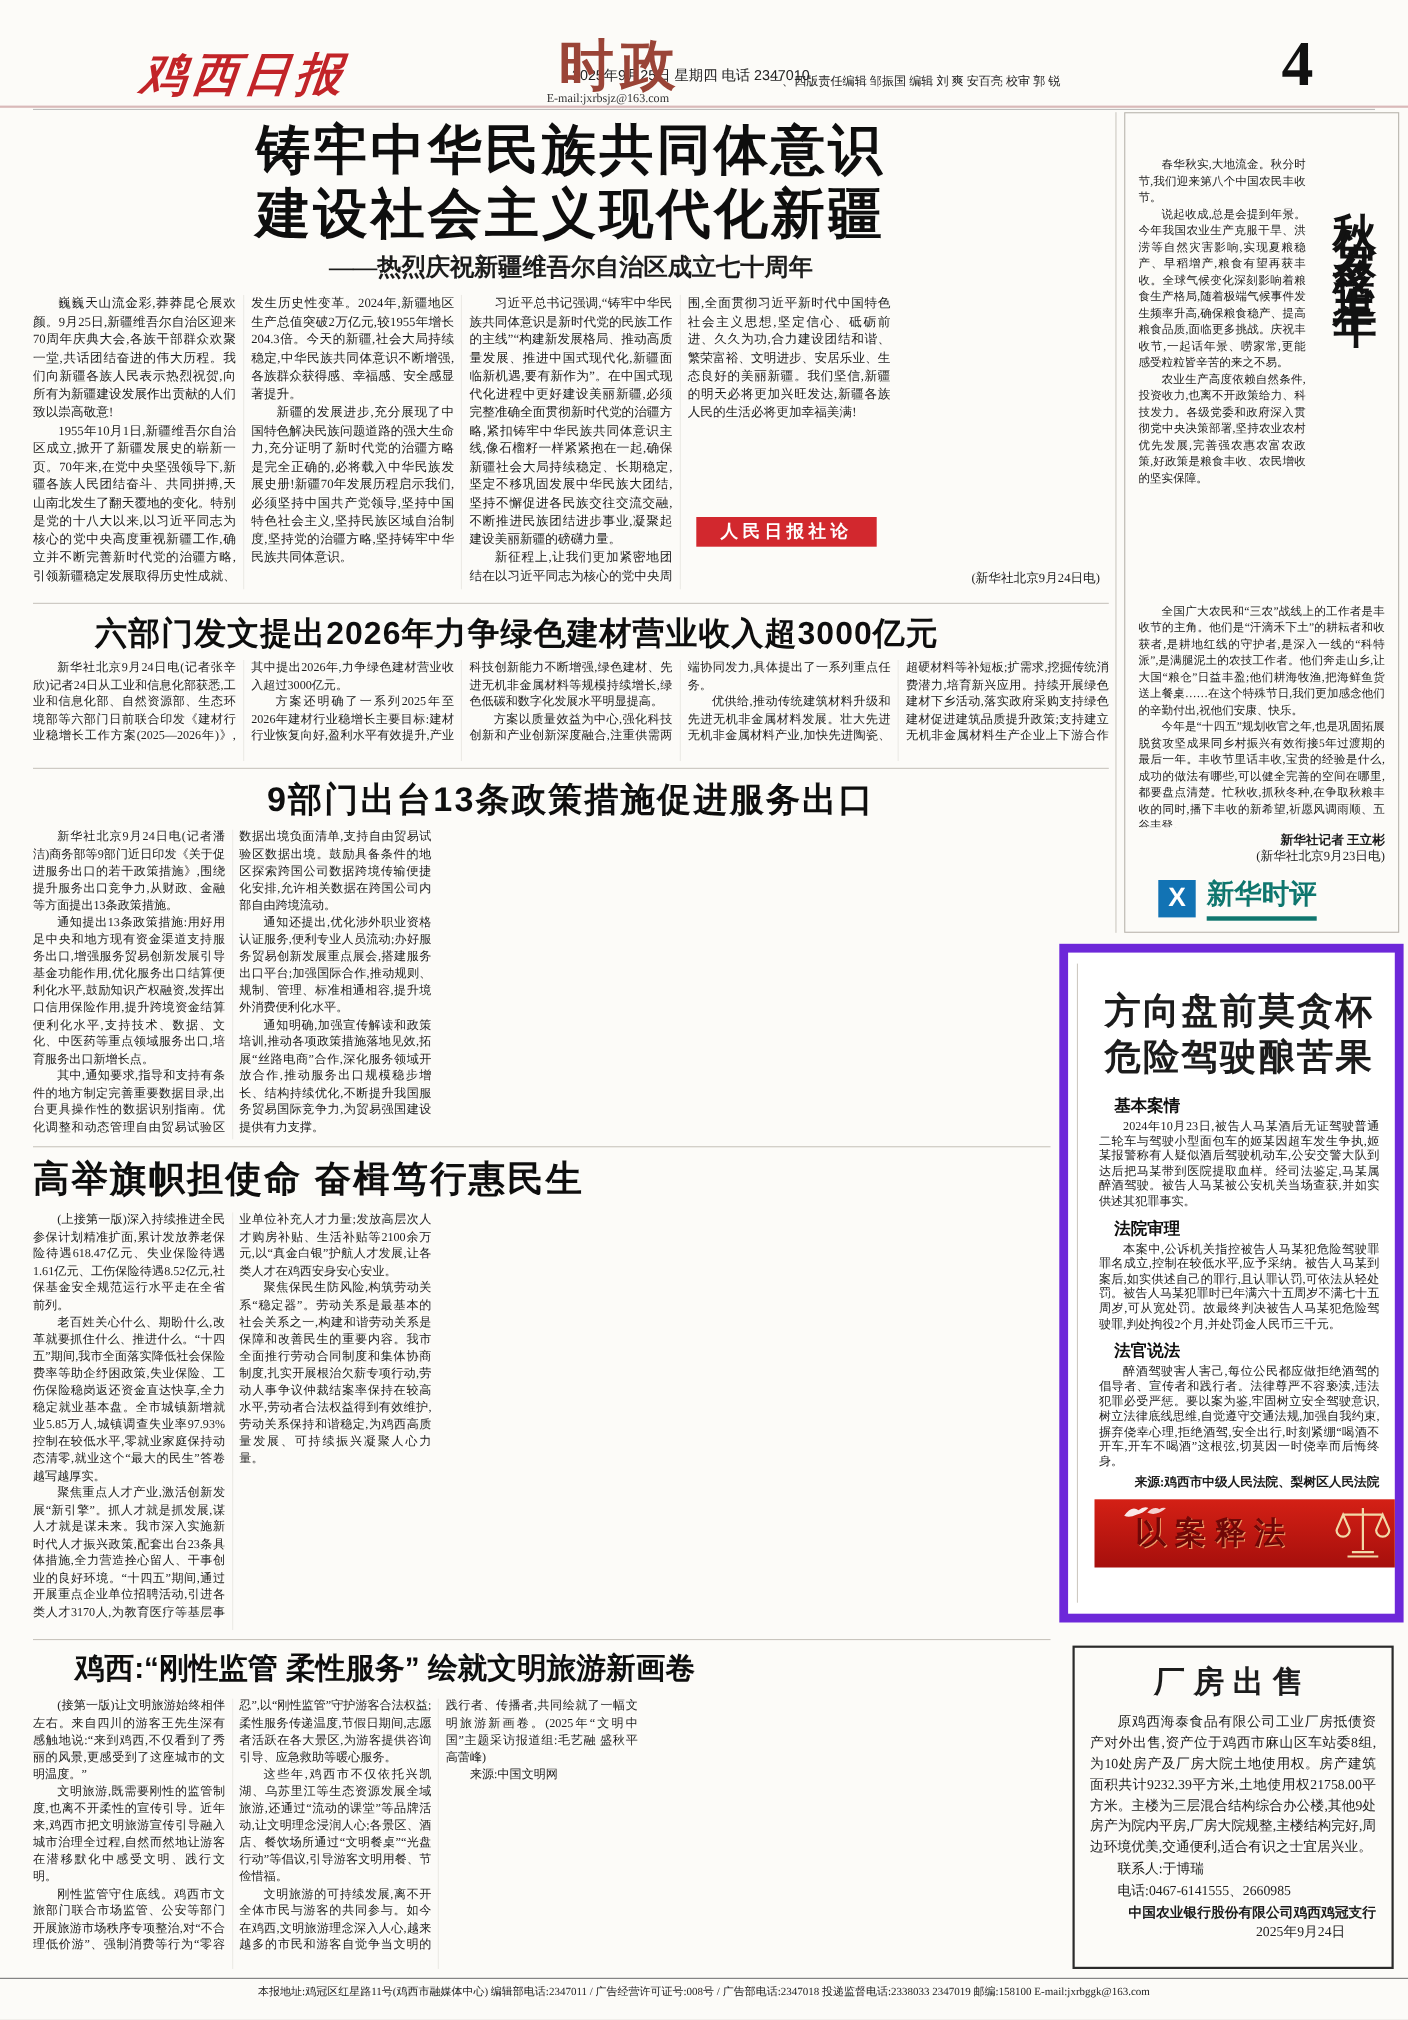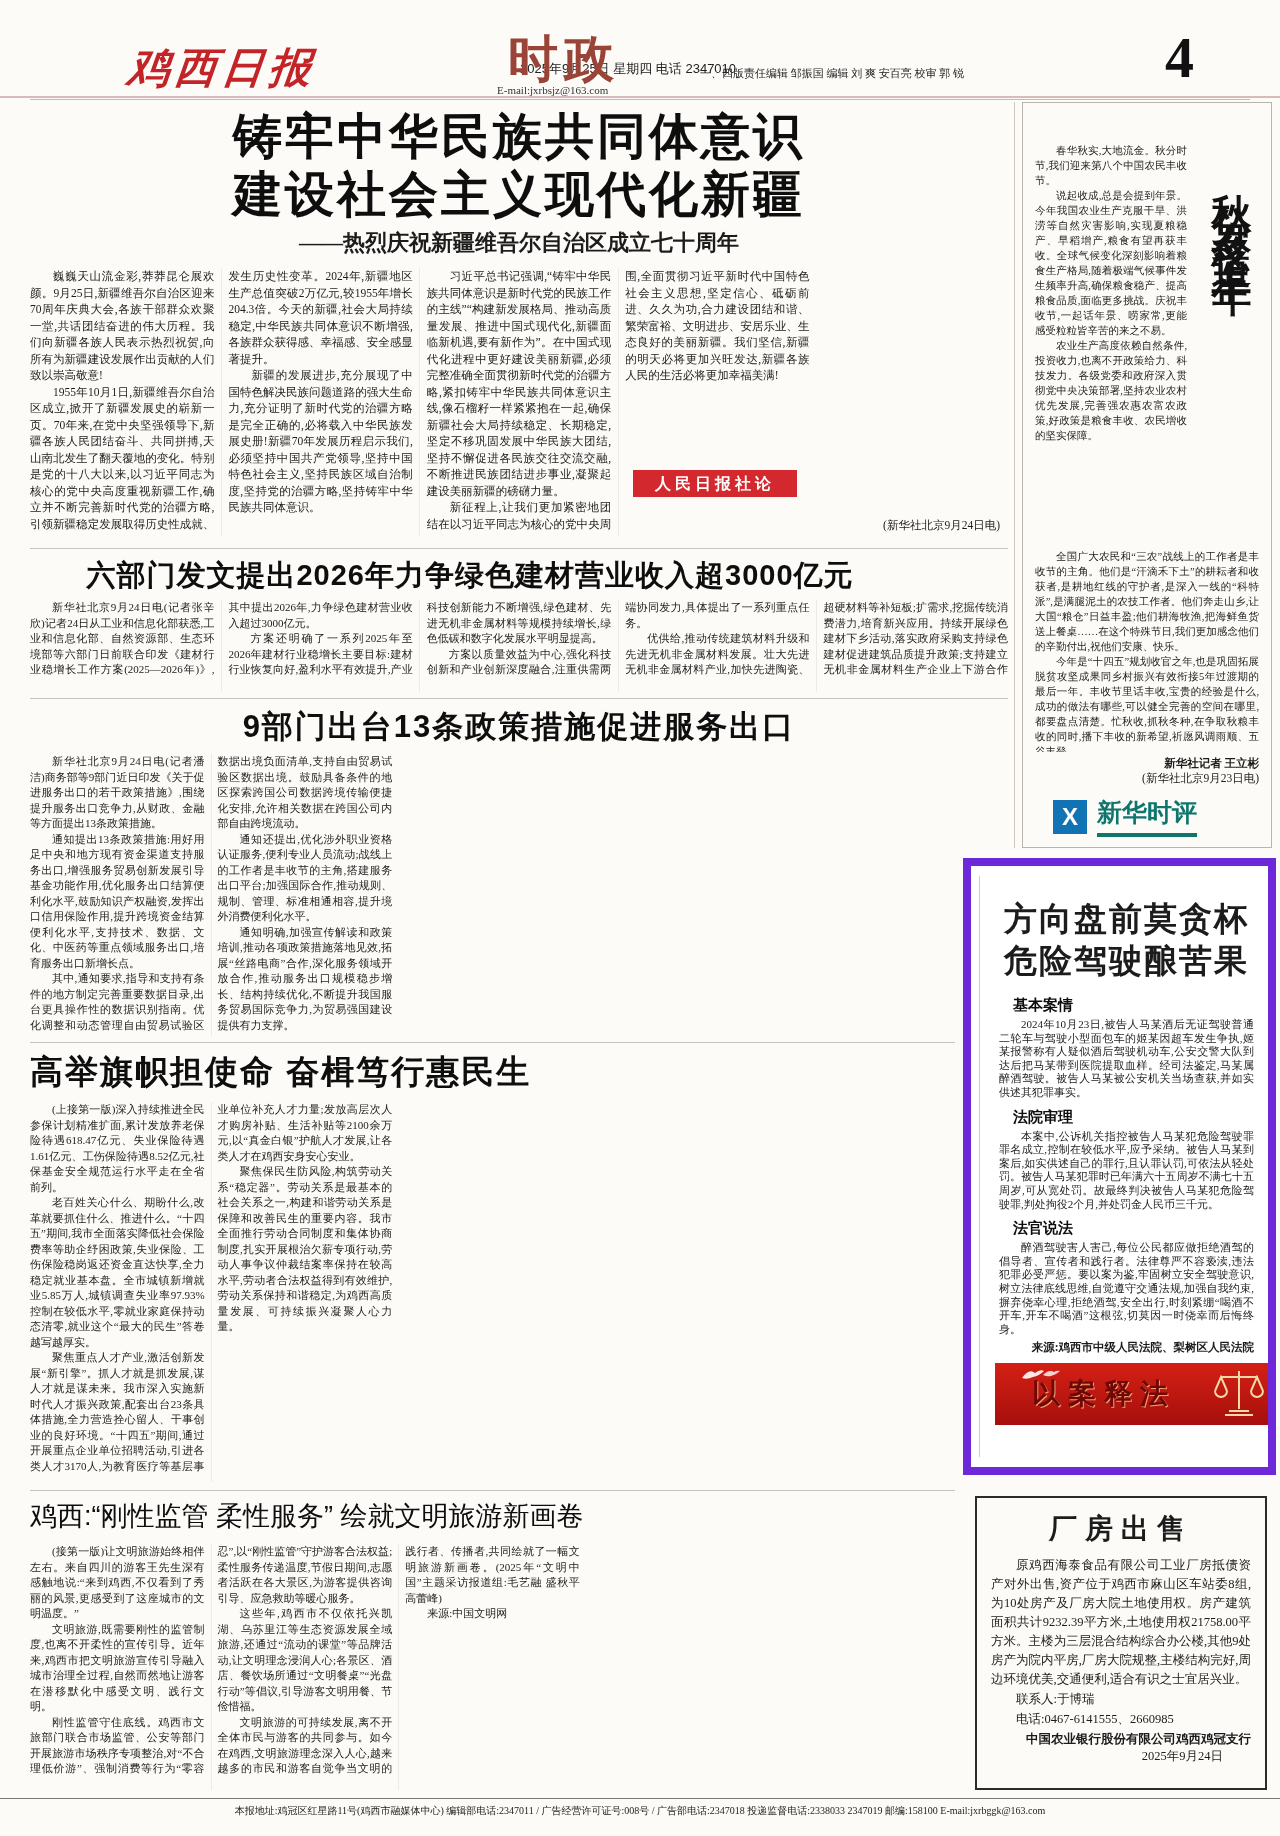--- a/index.html
+++ b/index.html
@@ -49,22 +49,22 @@
   .s-body{position:absolute;left:30px;top:754px;width:925px;height:282px;overflow:hidden;
           column-count:5;column-gap:13px;column-fill:auto;column-rule:1px solid #eceae5;
           font-size:11px;line-height:15.5px;}
   
   .f-head{position:absolute;left:30px;top:1050px;width:660px;text-align:left;
           font-size:33px;font-weight:900;letter-spacing:2px;}
   .f-body{position:absolute;left:30px;top:1102px;width:925px;height:380px;overflow:hidden;
           column-count:5;column-gap:13px;column-fill:auto;column-rule:1px solid #eceae5;
           font-size:11px;line-height:15.5px;}
   
-  .t-head{position:absolute;left:30px;top:1498px;width:640px;
-          font-size:27px;font-weight:400;}
+  .t-head{position:absolute;left:30px;top:1498px;width:640px;text-align:center;
+          font-size:27px;font-weight:700;}
   .t-body{position:absolute;left:30px;top:1544px;width:925px;height:246px;overflow:hidden;
           column-count:5;column-gap:13px;column-fill:auto;column-rule:1px solid #eceae5;
           font-size:11px;line-height:15.5px;}
   
   .qf-box{position:absolute;left:1022px;top:102px;width:250px;height:746px;border:1px solid #b9b5ad;
           box-sizing:border-box;padding:12px 12px 10px 12px;display:flex;flex-direction:column;}
   .qf-top{display:flex;height:428px;overflow:hidden;}
   .qf-topbody{flex:1;font-size:10.5px;line-height:15px;overflow:hidden;padding-top:28px;}
   .qf-title{width:66px;writing-mode:vertical-rl;text-orientation:upright;font-size:40px;
             font-weight:900;letter-spacing:14px;color:#121212;margin-left:6px;padding-top:46px;
@@ -142,21 +142,21 @@
       <p class="p">优供给,推动传统建筑材料升级和先进无机非金属材料发展。壮大先进无机非金属材料产业,加快先进陶瓷、超硬材料等补短板;扩需求,挖掘传统消费潜力,培育新兴应用。持续开展绿色建材下乡活动,落实政府采购支持绿色建材促进建筑品质提升政策;支持建立无机非金属材料生产企业上下游合作机制,推动金刚石、先进陶瓷、低介电玻璃纤维制品等推广应用。</p>
     </div>
 
   <div class="hrule" style="left:30px;top:698px;width:978px;"></div>
 
   <h2 class="s-head">9部门出台13条政策措施促进服务出口</h2>
   <div class="s-body">
       <p class="p">新华社北京9月24日电(记者潘洁)商务部等9部门近日印发《关于促进服务出口的若干政策措施》,围绕提升服务出口竞争力,从财政、金融等方面提出13条政策措施。</p>
       <p class="p">通知提出13条政策措施:用好用足中央和地方现有资金渠道支持服务出口,增强服务贸易创新发展引导基金功能作用,优化服务出口结算便利化水平,鼓励知识产权融资,发挥出口信用保险作用,提升跨境资金结算便利化水平,支持技术、数据、文化、中医药等重点领域服务出口,培育服务出口新增长点。</p>
       <p class="p">其中,通知要求,指导和支持有条件的地方制定完善重要数据目录,出台更具操作性的数据识别指南。优化调整和动态管理自由贸易试验区数据出境负面清单,支持自由贸易试验区数据出境。鼓励具备条件的地区探索跨国公司数据跨境传输便捷化安排,允许相关数据在跨国公司内部自由跨境流动。</p>
-      <p class="p">通知还提出,优化涉外职业资格认证服务,便利专业人员流动;战线上的工作者是丰收节的主角,搭建服务出口平台;加强国际合作,推动规则、规制、管理、标准相通相容,提升境外消费便利化水平。</p>
+      <p class="p">通知还提出,优化涉外职业资格认证服务,便利专业人员流动;办好服务贸易创新发展重点展会,搭建服务出口平台;加强国际合作,推动规则、规制、管理、标准相通相容,提升境外消费便利化水平。</p>
       <p class="p">通知明确,加强宣传解读和政策培训,推动各项政策措施落地见效,拓展“丝路电商”合作,深化服务领域开放合作,推动服务出口规模稳步增长、结构持续优化,不断提升我国服务贸易国际竞争力,为贸易强国建设提供有力支撑。</p>
     </div>
 
   <div class="hrule" style="left:30px;top:1042px;width:925px;"></div>
 
   <h2 class="f-head">高举旗帜担使命  奋楫笃行惠民生</h2>
   <div class="f-body">
       <p class="p">(上接第一版)深入持续推进全民参保计划精准扩面,累计发放养老保险待遇618.47亿元、失业保险待遇1.61亿元、工伤保险待遇8.52亿元,社保基金安全规范运行水平走在全省前列。</p>
       <p class="p">老百姓关心什么、期盼什么,改革就要抓住什么、推进什么。“十四五”期间,我市全面落实降低社会保险费率等助企纾困政策,失业保险、工伤保险稳岗返还资金直达快享,全力稳定就业基本盘。全市城镇新增就业5.85万人,城镇调查失业率97.93%控制在较低水平,零就业家庭保持动态清零,就业这个“最大的民生”答卷越写越厚实。</p>
       <p class="p">聚焦重点人才产业,激活创新发展“新引擎”。抓人才就是抓发展,谋人才就是谋未来。我市深入实施新时代人才振兴政策,配套出台23条具体措施,全力营造拴心留人、干事创业的良好环境。“十四五”期间,通过开展重点企业单位招聘活动,引进各类人才3170人,为教育医疗等基层事业单位补充人才力量;发放高层次人才购房补贴、生活补贴等2100余万元,以“真金白银”护航人才发展,让各类人才在鸡西安身安心安业。</p>

